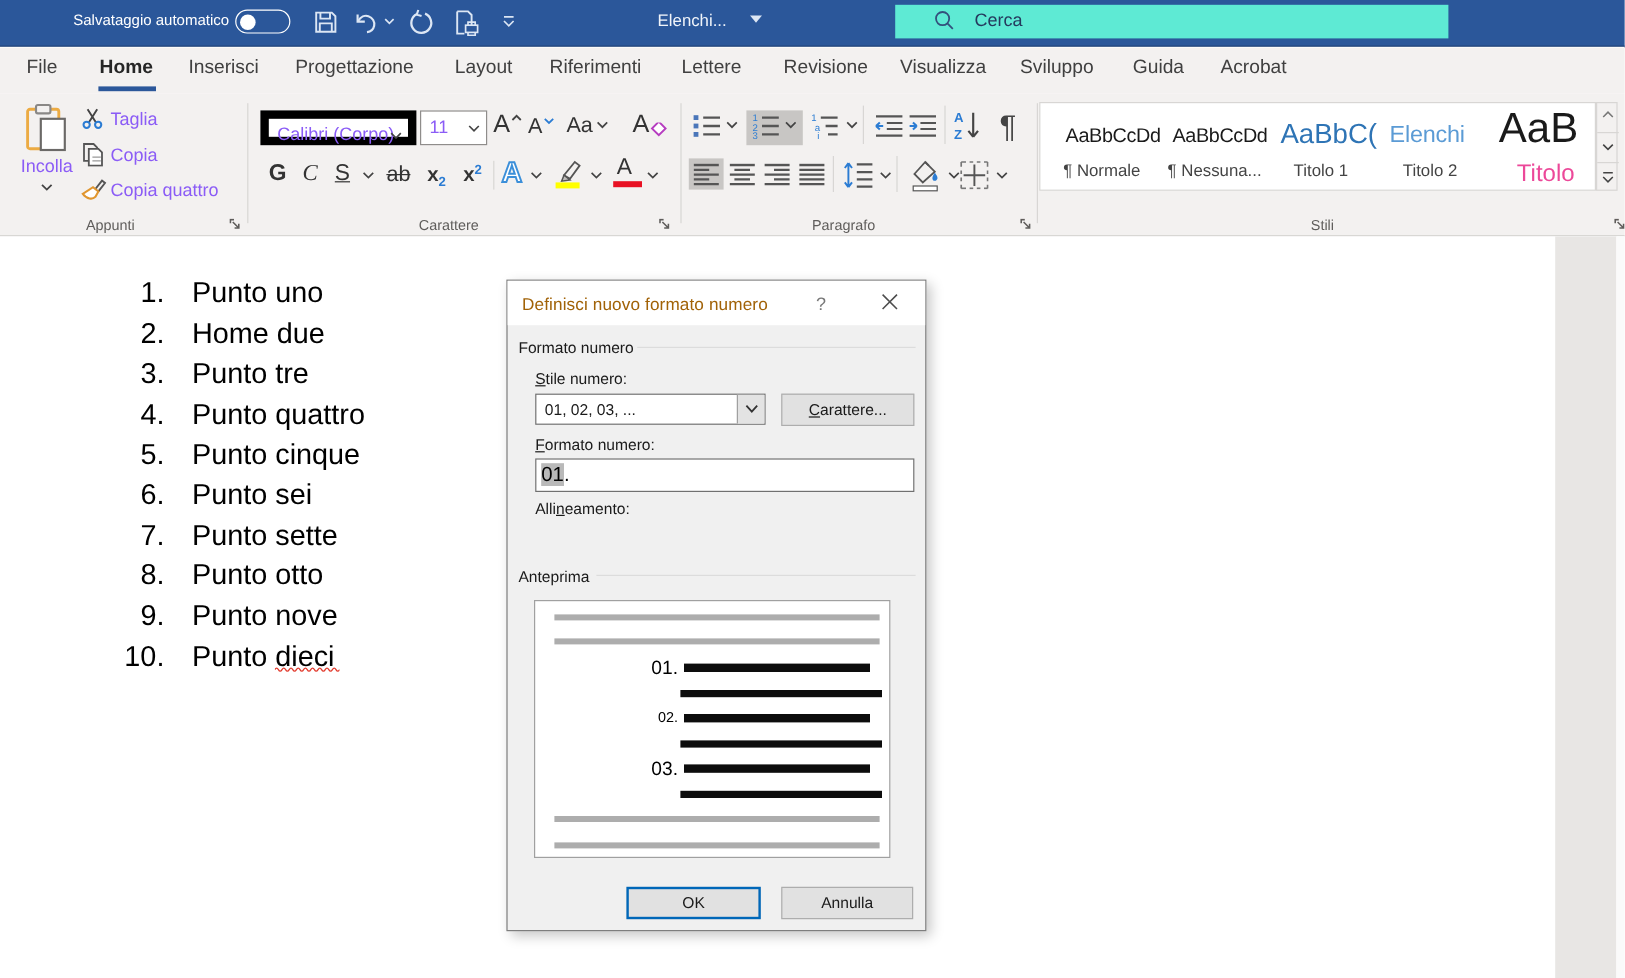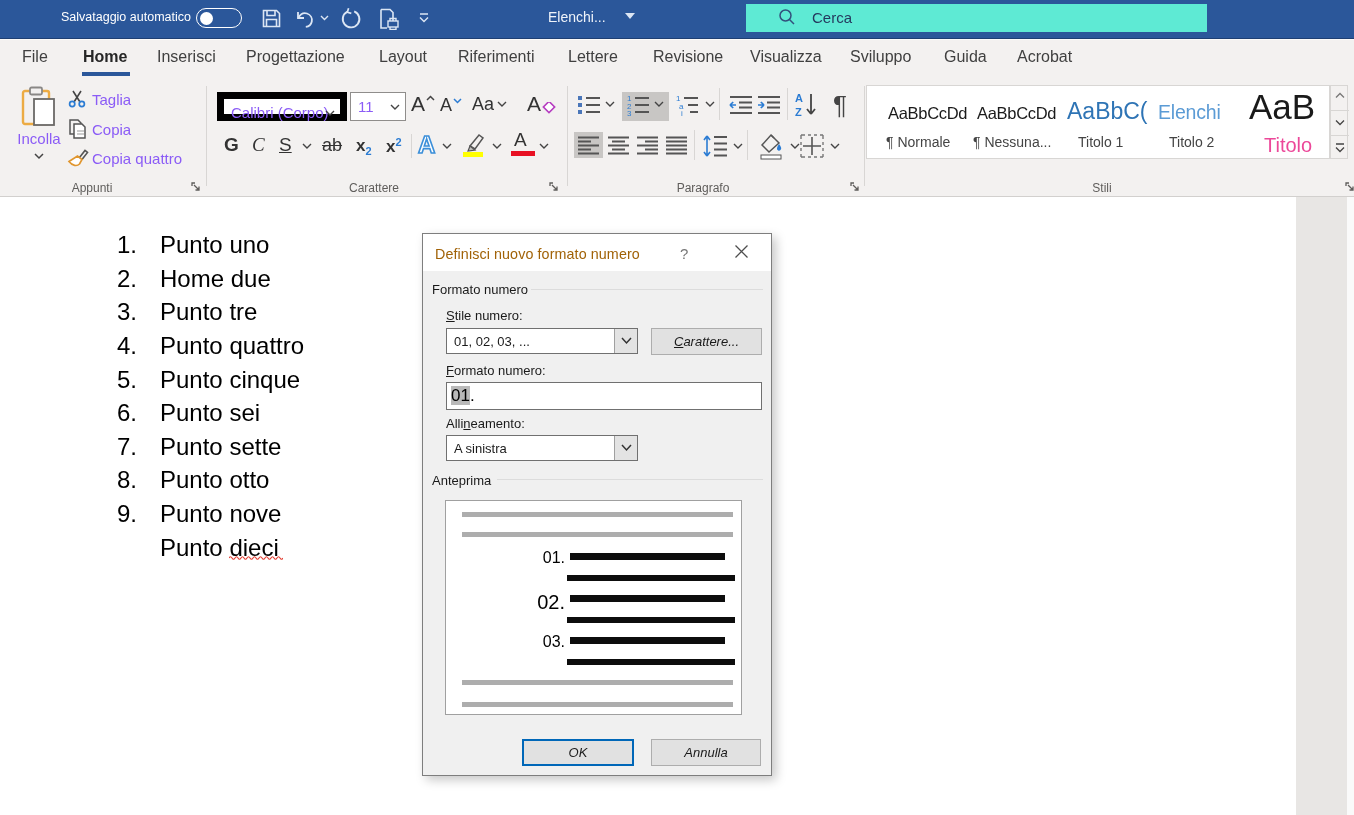--- a/index.html
+++ b/index.html
@@ -46,21 +46,21 @@
 #dialog { position:absolute; left:422px; top:233px; width:350px; height:543px; background:#f0f0f0; border:1px solid #7e7e7e; box-shadow:4px 4px 10px rgba(0,0,0,0.22); }
 #dlg-title { position:absolute; left:0; top:0; width:100%; height:37px; background:#fff; }
 #dlg-title .t { position:absolute; left:12px; top:12px; font-size:14.3px; letter-spacing:0.1px; color:#a16207; }
 #dlg-title .help { position:absolute; left:257px; top:11px; font-size:15px; color:#777; }
 .dlabel { position:absolute; font-size:13px; color:#1a1a1a; }
 .groupline { position:absolute; height:1px; background:#dcdcdc; }
 .combo { position:absolute; width:192px; height:26px; background:#fff; border:1px solid #707070; }
 .combo .ct { position:absolute; left:7px; top:5px; font-size:13px; color:#1a1a1a; }
 .combo .cbtn { position:absolute; right:0; top:0; width:23px; height:24px; background:#e3e3e3; border-left:1px solid #a0a0a0; }
 .combo .cbtn svg { position:absolute; left:6px; top:8px; }
-.btn { position:absolute; background:#e1e1e1; border:1px solid #adadad; font-size:13px; color:#1a1a1a; text-align:center;font-style:italic; }
+.btn { position:absolute; background:#e1e1e1; border:1px solid #adadad; font-size:13px; color:#1a1a1a; text-align:center; }
 u { text-decoration:underline; }
 </style>
 </head>
 <body>
 
 <div id="titlebar">
   <span id="autosave-label">Salvataggio automatico</span>
   <div id="toggle">
       <div class="knob"></div>
     </div>
@@ -387,20 +387,21 @@
       </li>
     <li>
         <span class="num">8.</span>
         <span class="txt">Punto otto</span>
       </li>
     <li>
         <span class="num">9.</span>
         <span class="txt">Punto nove</span>
       </li>
     <li>
+        <span class="num">10.</span>
         <span class="txt">Punto <span style="position:relative;">dieci<svg style="position:absolute;left:0;bottom:0px;" width="54" height="6" viewBox="0 0 54 6">
               <path d="M0 3q1.5-2.6 3 0t3 0 3 0 3 0 3 0 3 0 3 0 3 0 3 0 3 0 3 0 3 0 3 0 3 0 3 0 3 0 3 0 3 0" fill="none" stroke="#e23b2e" stroke-width="1.1"></path>
             </svg></span></span>
       </li>
   </ol>
 </div>
 
 <div id="dialog">
   <div id="dlg-title">
     <span class="t">Definisci nuovo formato numero</span>
@@ -419,37 +420,29 @@
           <path d="M1 1l4.5 5L10 1" fill="none" stroke="#333" stroke-width="1.5"></path>
         </svg>
       </div>
   </div>
   <div class="btn" style="left:228px; top:94px; width:111px; height:27px; line-height:25px;"><u>C</u>arattere...</div>
   <div class="dlabel" style="left:23px; top:129px;"><u>F</u>ormato numero:</div>
   <div style="position:absolute; left:23px; top:148px; width:316px; height:28px; background:#fff; border:1px solid #707070;">
     <span style="position:absolute; left:4px; top:3px; font-size:17px;"><span style="background:#b9b9b9;">01</span>.</span>
   </div>
   <div class="dlabel" style="left:23px; top:182px;">Alli<u>n</u>eamento:</div>
-  <div class="combo" style="left:23px; top:201px;">
-    <span class="ct">A sinistra</span>
-    <div class="cbtn">
-        <svg width="11" height="8" viewBox="0 0 11 8">
-          <path d="M1 1l4.5 5L10 1" fill="none" stroke="#333" stroke-width="1.5"></path>
-        </svg>
-      </div>
-  </div>
   <div class="dlabel" style="left:9px; top:239px;">Anteprima</div>
   <div class="groupline" style="left:74px; top:245px; width:266px;"></div>
   <div id="preview" style="position:absolute; left:22px; top:266px; width:297px; height:215px; background:#fff; border:1px solid #a0a0a0;">
     <div class="abs" style="left:16px;top:11px;width:271px;height:4.5px;background:#adadad;"></div>
     <div class="abs" style="left:16px;top:31px;width:271px;height:4.5px;background:#adadad;"></div>
     <div class="abs" style="left:57px;top:48px;width:62px;text-align:right;font-size:16px;color:#000;">01.</div>
     <div class="abs" style="left:124px;top:52px;width:155px;height:6.5px;background:#0d0d0d;"></div>
     <div class="abs" style="left:121px;top:73.5px;width:168px;height:6.5px;background:#0d0d0d;"></div>
-    <div class="abs" style="left:57px;top:90px;width:62px;text-align:right;font-size:20px;color:#000;">02.</div>
+    <div class="abs" style="left:57px;top:90px;width:62px;text-align:right;font-size:12px;color:#000;">02.</div>
     <div class="abs" style="left:124px;top:94px;width:155px;height:6.5px;background:#0d0d0d;"></div>
     <div class="abs" style="left:121px;top:115.5px;width:168px;height:6.5px;background:#0d0d0d;"></div>
     <div class="abs" style="left:57px;top:132px;width:62px;text-align:right;font-size:16px;color:#000;">03.</div>
     <div class="abs" style="left:124px;top:136px;width:155px;height:6.5px;background:#0d0d0d;"></div>
     <div class="abs" style="left:121px;top:157.5px;width:168px;height:6.5px;background:#0d0d0d;"></div>
     <div class="abs" style="left:16px;top:179px;width:271px;height:4.5px;background:#adadad;"></div>
     <div class="abs" style="left:16px;top:201px;width:271px;height:4.5px;background:#adadad;"></div>
   </div>
   <div class="btn" style="left:99px; top:505px; width:112px; height:27px; line-height:23px; border:2px solid #0067b8;">OK</div>
   <div class="btn" style="left:228px; top:505px; width:110px; height:27px; line-height:25px;text-align:center;">Annulla</div>

